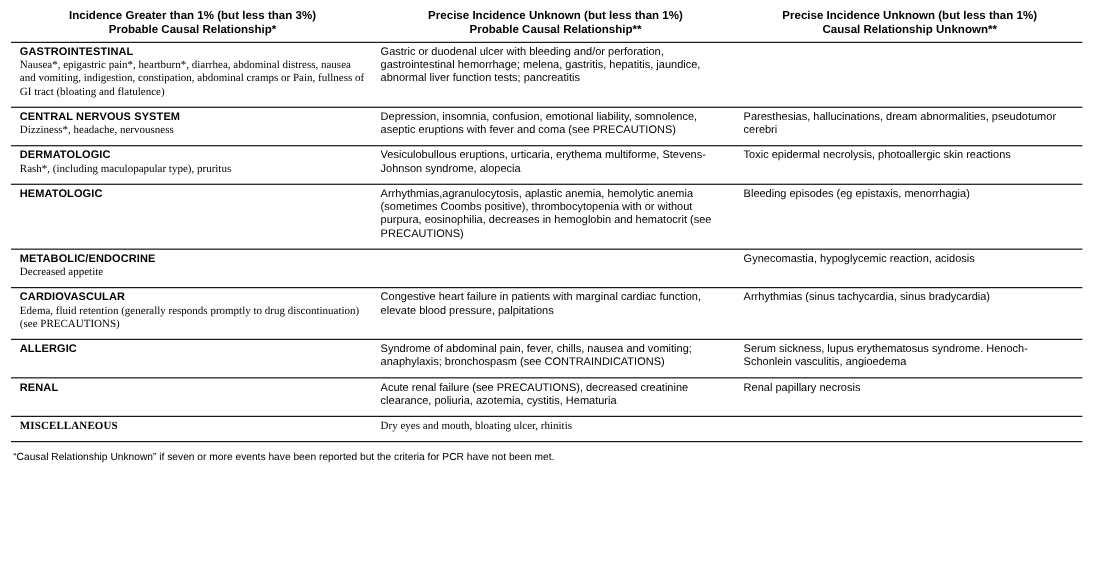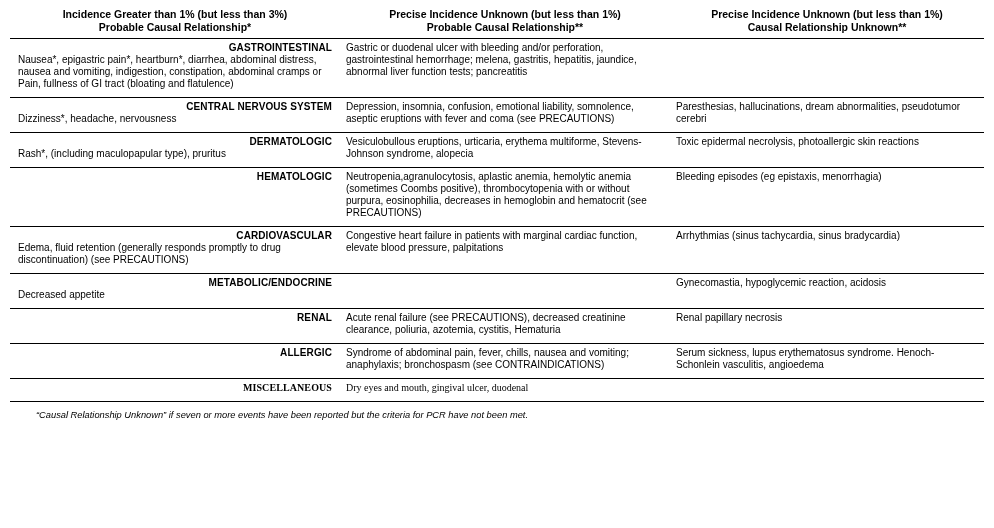--- a/index.html
+++ b/index.html
@@ -46,38 +46,36 @@
     padding: 3px 8px 7px 6px;
     border-bottom: 1px solid #000;
   }
   td.cell.c1 { padding-left: 8px; }
   .cat {
     font-weight: bold;
     font-size: 10px;
     letter-spacing: 0.1px;
     display: block;
     margin-bottom: 0px;
-    text-align: right;
   }
   .body-text {
     display: block;
+    font-family: Liberation Serif, serif;
   }
   .footnotes {
     margin-top: 7px;
     font-size: 9.3px;
     line-height: 1.35;
     padding-left: 2px;
   }
   .footnotes .fn {
     display: block;
     margin-bottom: 1px;
   }
   .footnotes .ital {
-    font-style: italic;
-    margin-left: 24px;
   }
   .rule-bottom {
     border-bottom: 1.6px solid #000;
     font-family: Liberation Serif, serif;
   }
 </style>
 </head>
 <body>
 
 <div class="sheet">
@@ -117,61 +115,61 @@
           <span class="body-text">Rash*, (including maculopapular type), pruritus</span>
         </td>
         <td class="cell">Vesiculobullous eruptions, urticaria, erythema multiforme, Stevens-Johnson syndrome, alopecia</td>
         <td class="cell">Toxic epidermal necrolysis, photoallergic skin reactions</td>
       </tr>
       <tr>
         <td class="cell c1">
           <span class="cat">HEMATOLOGIC</span>
           <span class="body-text"></span>
         </td>
-        <td class="cell">Neutropenia,agranulocytosis, aplastic anemia, hemolytic anemia (sometimes Coombs positive), thrombocytopenia with or without purpura, eosinophilia, decreases in hemoglobin and hematocrit (see PRECAUTIONS)</td>
+        <td class="cell">Arrhythmias,agranulocytosis, aplastic anemia, hemolytic anemia (sometimes Coombs positive), thrombocytopenia with or without purpura, eosinophilia, decreases in hemoglobin and hematocrit (see PRECAUTIONS)</td>
         <td class="cell">Bleeding episodes (eg epistaxis, menorrhagia)</td>
+      </tr>
+      <tr>
+        <td class="cell c1">
+          <span class="cat">METABOLIC/ENDOCRINE</span>
+          <span class="body-text">Decreased appetite</span>
+        </td>
+        <td class="cell"></td>
+        <td class="cell">Gynecomastia, hypoglycemic reaction, acidosis</td>
       </tr>
       <tr>
         <td class="cell c1">
           <span class="cat">CARDIOVASCULAR</span>
           <span class="body-text">Edema, fluid retention (generally responds promptly to drug discontinuation) (see PRECAUTIONS)</span>
         </td>
         <td class="cell">Congestive heart failure in patients with marginal cardiac function, elevate blood pressure, palpitations</td>
         <td class="cell">Arrhythmias (sinus tachycardia, sinus bradycardia)</td>
       </tr>
       <tr>
         <td class="cell c1">
-          <span class="cat">METABOLIC/ENDOCRINE</span>
-          <span class="body-text">Decreased appetite</span>
+          <span class="cat">ALLERGIC</span>
+          <span class="body-text"></span>
         </td>
-        <td class="cell"></td>
-        <td class="cell">Gynecomastia, hypoglycemic reaction, acidosis</td>
+        <td class="cell">Syndrome of abdominal pain, fever, chills, nausea and vomiting; anaphylaxis; bronchospasm (see CONTRAINDICATIONS)</td>
+        <td class="cell">Serum sickness, lupus erythematosus syndrome. Henoch-Schonlein vasculitis, angioedema</td>
       </tr>
       <tr>
         <td class="cell c1">
           <span class="cat">RENAL</span>
           <span class="body-text"></span>
         </td>
         <td class="cell">Acute renal failure (see PRECAUTIONS), decreased creatinine clearance, poliuria, azotemia, cystitis, Hematuria</td>
         <td class="cell">Renal papillary necrosis</td>
       </tr>
       <tr>
-        <td class="cell c1">
-          <span class="cat">ALLERGIC</span>
-          <span class="body-text"></span>
-        </td>
-        <td class="cell">Syndrome of abdominal pain, fever, chills, nausea and vomiting; anaphylaxis; bronchospasm (see CONTRAINDICATIONS)</td>
-        <td class="cell">Serum sickness, lupus erythematosus syndrome. Henoch-Schonlein vasculitis, angioedema</td>
-      </tr>
-      <tr>
         <td class="cell c1 rule-bottom">
           <span class="cat">MISCELLANEOUS</span>
           <span class="body-text"></span>
         </td>
-        <td class="cell rule-bottom">Dry eyes and mouth, gingival ulcer, duodenal</td>
+        <td class="cell rule-bottom">Dry eyes and mouth, bloating ulcer, rhinitis</td>
         <td class="cell rule-bottom"></td>
       </tr>
     </tbody>
   </table>
 
   <div class="footnotes">
     <span class="fn ital">“Causal Relationship Unknown” if seven or more events have been reported but the criteria for PCR have not been met.</span>
   </div>
 </div>
 

